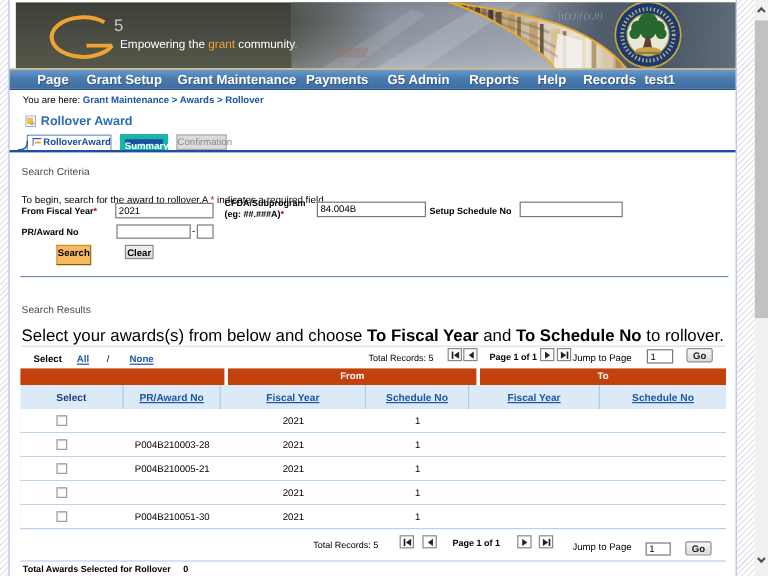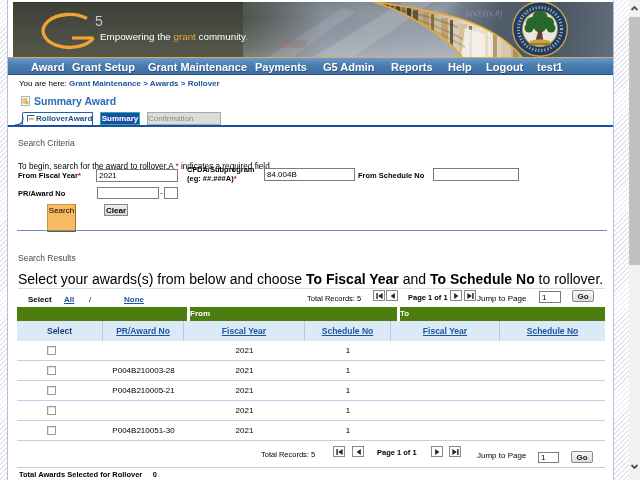--- a/index.html
+++ b/index.html
@@ -6,21 +6,21 @@
 .abs{position:absolute;}
 .hatch{position:absolute;top:0;height:480px;background:repeating-linear-gradient(135deg,#ffffff 0 2.3px,#e7e3ef 2.3px 3.5px);}
 .b{font-weight:bold;}
 a.lk{color:#1c55a0;text-decoration:underline;}
 .nav-item{position:absolute;top:2.5px;color:#fff;font-weight:bold;font-size:11px;white-space:nowrap;text-shadow:0.6px 0.9px 0.5px rgba(40,40,60,0.45);}
 input.tx{position:absolute;border:1px solid #7b7b7b;background:#fff;font-family:"Liberation Sans",sans-serif;font-size:8px;padding:0 0 0 2px;}
 .lbl{position:absolute;font-size:7.5px;font-weight:bold;color:#000;white-space:nowrap;}
 .pbtn{position:absolute;width:12px;height:11px;border:1px solid #888;background:#fdfdfd;}
 .pbtn svg{position:absolute;left:1px;top:1px;}
 .gob{position:absolute;width:22px;height:12px;border:1px solid #8a8a8a;background:linear-gradient(#f7f7f7,#dcdcdc);font-size:8px;font-weight:bold;text-align:center;line-height:11px;color:#222;border-radius:2px;}
-.hcell{position:absolute;top:307px;height:14px;background:#4d7c0f;color:#fff;font-weight:bold;font-size:8px;line-height:14px;}
+.hcell{position:absolute;top:307px;height:14px;background:#c2410c;color:#fff;font-weight:bold;font-size:8px;text-align:center;line-height:14px;}
 .h2cell{position:absolute;top:0;height:20px;font-size:8.5px;font-weight:bold;color:#1c55a0;text-align:center;line-height:20px;border-right:1px solid #aecbe8;}
 .rcell{position:absolute;top:0;height:20px;font-size:8px;color:#000;text-align:center;line-height:20px;}
 .trow{position:absolute;left:17px;width:588px;height:20px;border-bottom:1px solid #b9d2ec;background:#fff;}
 </style></head>
 <body>
 
 <div class="hatch" style="left:0;width:7px;"></div>
 <div class="hatch" style="left:614px;width:15px;"></div>
 
 <div class="abs" style="left:7px;top:0;width:1px;height:480px;background:#aac4e2;"></div>
@@ -133,78 +133,78 @@
   </g>
  </g>
  <path d="M74 16.5 A 26.5 16.5 0 1 0 80.5 36" fill="none" stroke="#f0a232" stroke-width="3.4"></path>
  <path d="M80.5 36 L59 36" stroke="#f0a232" stroke-width="3.2"></path>
  <text x="82" y="24" font-size="14" fill="#c6c6c6" font-family="Liberation Sans,sans-serif">5</text>
  <text x="87" y="38" font-size="9.8" fill="#ffffff" font-family="Liberation Sans,sans-serif">Empowering the <tspan fill="#f0a232">grant</tspan> community<tspan fill="#f0a232">.</tspan></text>
 </svg>
 
 <div class="abs" style="left:8px;top:57px;width:605px;height:1px;background:#d2ae5c;"></div>
 <div class="abs" style="left:8px;top:58px;width:605px;height:17px;background:linear-gradient(#6c9aca 0%,#4a7cb0 45%,#3e6ea2 100%);border-bottom:1px solid #24517f;">
- <span class="nav-item" style="left:23px;">Award</span>
+ <span class="nav-item" style="left:23px;">Page</span>
  <span class="nav-item" style="left:64px;">Grant Setup</span>
  <span class="nav-item" style="left:140px;">Grant Maintenance</span>
  <span class="nav-item" style="left:247px;">Payments</span>
  <span class="nav-item" style="left:315px;">G5 Admin</span>
  <span class="nav-item" style="left:383px;">Reports</span>
  <span class="nav-item" style="left:440px;">Help</span>
- <span class="nav-item" style="left:478px;">Logout</span>
+ <span class="nav-item" style="left:478px;">Records</span>
  <span class="nav-item" style="left:529px;">test1</span>
 </div>
 
 <div class="abs" style="left:19px;top:79px;font-size:8px;color:#000;">You are here: <span class="b" style="color:#1c55a0;">Grant Maintenance &gt; Awards &gt; Rollover</span></div>
 
 <svg class="abs" style="left:21px;top:96px;" width="9" height="10" viewBox="0 0 9 10">
     <rect x="0.5" y="0.5" width="8" height="9" fill="#ffffff" stroke="#90b8dc"></rect>
     <rect x="1.5" y="2" width="5" height="5.5" fill="#f2c14e"></rect>
     <circle cx="5.8" cy="6.8" r="1.8" fill="#e8a04a" opacity="0.85"></circle>
   </svg>
-<div class="abs b" style="left:34px;top:95px;font-size:10.5px;color:#2e6db4;">Summary Award</div>
+<div class="abs b" style="left:34px;top:95px;font-size:10.5px;color:#2e6db4;">Rollover Award</div>
 
 <div class="abs" style="left:22px;top:111.5px;width:71px;height:13.5px;border:1.3px solid #2b5ea8;border-bottom:none;background:#fff;border-top-left-radius:2px;"></div>
 <svg class="abs" style="left:15px;top:117px;" width="9" height="9" viewBox="0 0 9 9">
     <path d="M7.8 0 L7.8 1.5 Q7.8 7.6 1.5 7.8 L0 7.8" fill="none" stroke="#2b5ea8" stroke-width="1.3"></path>
   </svg>
 <svg class="abs" style="left:27px;top:115px;" width="8" height="7" viewBox="0 0 8 7">
     <path d="M0.5 6.5 L0.5 0.5 L7.5 0.5" fill="none" stroke="#2b5ea8"></path>
     <rect x="2" y="3" width="5" height="1.6" fill="#f0a232"></rect>
   </svg>
 <div class="abs b" style="left:36px;top:114px;font-size:8px;color:#1b4e9b;">RolloverAward</div>
-<div class="abs" style="left:100px;top:112px;width:40px;height:13px;background:#1c4fa1;border:1px solid #14b8a6;color:#fff;font-weight:bold;font-size:8px;text-align:center;line-height:12px;">Summary</div>
-<div class="abs" style="left:147px;top:112px;width:74px;height:13px;background:#dcdcdc;border:1px solid #a9a9a9;color:#8a8a8a;font-size:8px;text-align:left;line-height:12px;">Confirmation</div>
+<div class="abs" style="left:100px;top:112px;width:40px;height:13px;background:#1c4fa1;border:4px solid #14b8a6;color:#fff;font-weight:bold;font-size:8px;text-align:center;line-height:12px;">Summary</div>
+<div class="abs" style="left:147px;top:112px;width:42px;height:13px;background:#dcdcdc;border:1px solid #a9a9a9;color:#8a8a8a;font-size:8px;text-align:right;line-height:12px;">Confirmation</div>
 <div class="abs" style="left:8px;top:125px;width:605px;height:2px;background:#1c4fa1;"></div>
 
 <div class="abs" style="left:18px;top:138px;font-size:8.5px;color:#4a4a4a;">Search Criteria</div>
 <div class="abs" style="left:18px;top:162px;font-size:8.2px;color:#000;">To begin, search for the award to rollover.A <span style="color:#cc0000;">*</span> indicates a required field.</div>
 <div class="lbl" style="left:18px;top:171px;">From Fiscal Year<span style="color:#cc0000;">*</span></div>
 <input class="tx" style="left: 96px; top: 169px; width: 82px; height: 13px;" value="2021">
 <div class="lbl" style="left:187px;top:166px;line-height:8.5px;">CFDA/Subprogram<br>(eg: ##.###A)<span style="color:#cc0000;">*</span></div>
 <input class="tx" style="left: 264px; top: 168px; width: 91px; height: 13px;" value="84.004B">
-<div class="lbl" style="left:358px;top:171px;">From Schedule No</div>
+<div class="lbl" style="left:358px;top:171px;">Setup Schedule No</div>
 <input class="tx" style="left: 433px; top: 168px; width: 86px; height: 13px;">
 <div class="lbl" style="left:18px;top:189px;">PR/Award No</div>
 <input class="tx" style="left: 97px; top: 187px; width: 62px; height: 12px;">
 <div class="abs" style="left:160px;top:188px;font-size:8px;">-</div>
 <input class="tx" style="left: 164px; top: 187px; width: 14px; height: 12px;">
-<div class="abs" style="left:47px;top:204px;width:29px;height:28px;background:#f6ba63;border:1px solid #cd9433;border-bottom-color:#7d5a10;border-right-color:#9a7520;font-size:8px;font-weight:normal;text-align:center;line-height:11px;">Search</div>
+<div class="abs" style="left:47px;top:204px;width:29px;height:17px;background:#f6ba63;border:1px solid #cd9433;border-bottom-color:#7d5a10;border-right-color:#9a7520;font-size:8px;font-weight:bold;text-align:center;line-height:11px;">Search</div>
 <div class="abs" style="left:104px;top:204px;width:24px;height:12px;background:linear-gradient(#efefef,#d8d8d8);border:1px solid #888;font-size:8px;font-weight:bold;text-align:center;line-height:11px;">Clear</div>
 
 <div class="abs" style="left:17px;top:230px;width:590px;height:1px;background:#6f8fbf;"></div>
 
 <div class="abs" style="left:18px;top:253px;font-size:8.5px;color:#4a4a4a;">Search Results</div>
 <div class="abs" style="left:18px;top:271px;font-size:14px;color:#000;">Select your awards(s) from below and choose <span class="b">To Fiscal Year</span> and <span class="b">To Schedule No</span> to rollover.</div>
 <div class="abs" style="left:18px;top:288px;width:587px;height:1px;background:#cfe0f0;"></div>
 
 <div class="abs b" style="left:28px;top:295px;font-size:8px;">Select</div>
 <a class="lk abs b" style="left:64px;top:295px;font-size:8px;">All</a>
 <div class="abs" style="left:89px;top:295px;font-size:8px;">/</div>
-<a class="lk abs b" style="left:124px;top:295px;font-size:8px;">None</a>
+<a class="lk abs b" style="left:108px;top:295px;font-size:8px;">None</a>
 <div class="abs" style="left:307px;top:294px;font-size:7.5px;">Total Records: 5</div>
 <div class="pbtn" style="left:373px;top:290px;">
     <svg width="9" height="8" viewBox="0 0 9 8">
       <rect x="1.4" y="1" width="1.4" height="6" fill="#222"></rect>
       <path d="M7.6 1 L3.2 4 L7.6 7 Z" fill="#222"></path>
     </svg>
   </div>
 <div class="pbtn" style="left:386px;top:290px;">
     <svg width="9" height="8" viewBox="0 0 9 8">
       <path d="M6.8 1 L2.6 4 L6.8 7 Z" fill="#222"></path>

